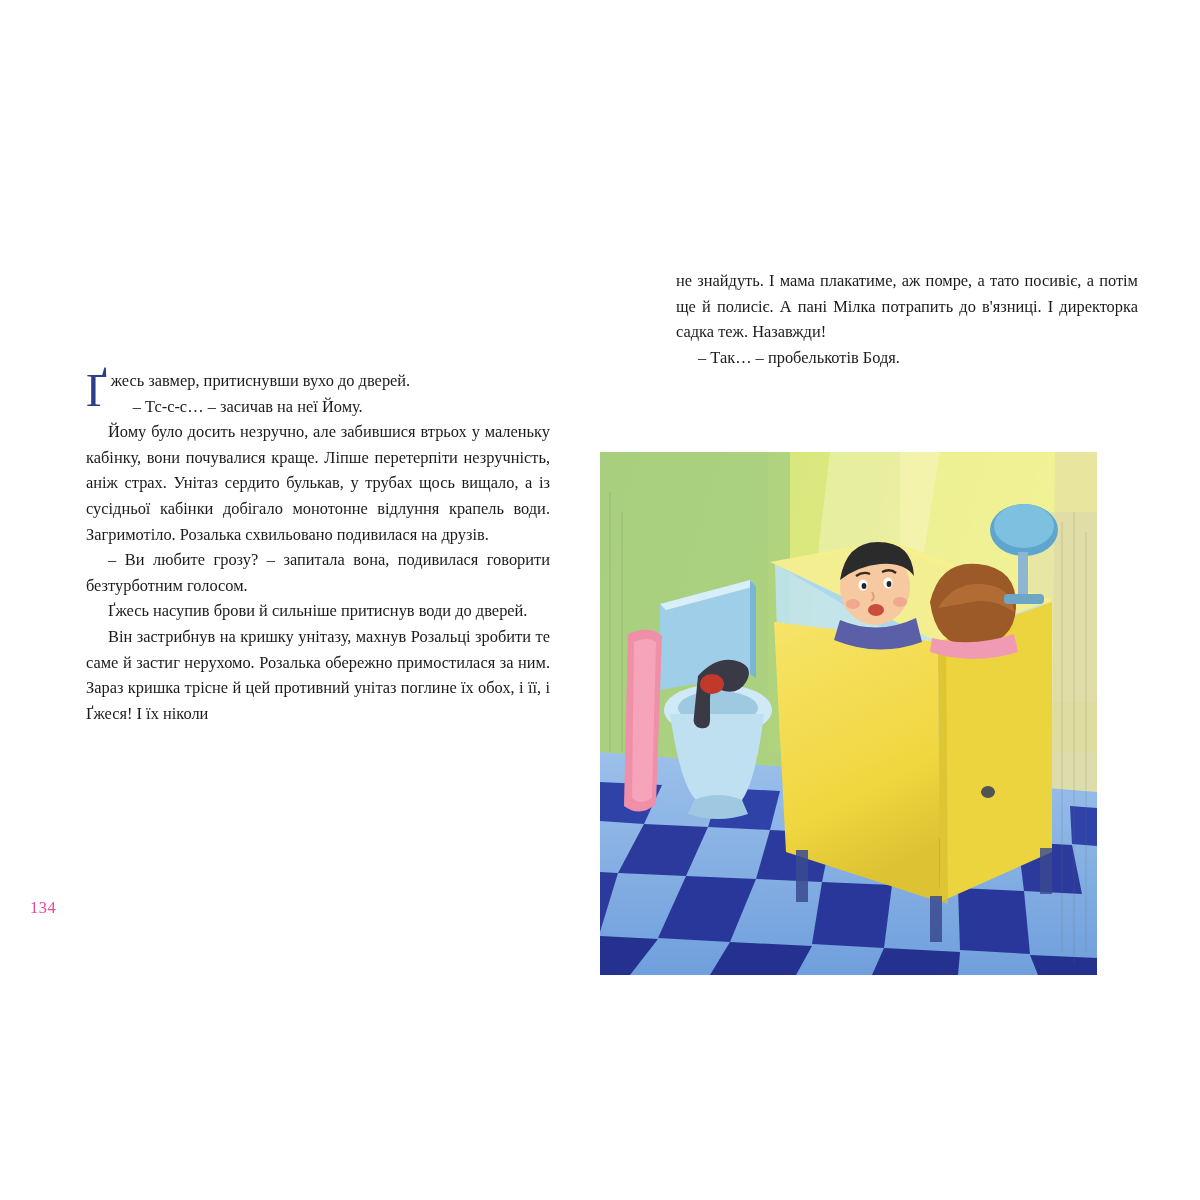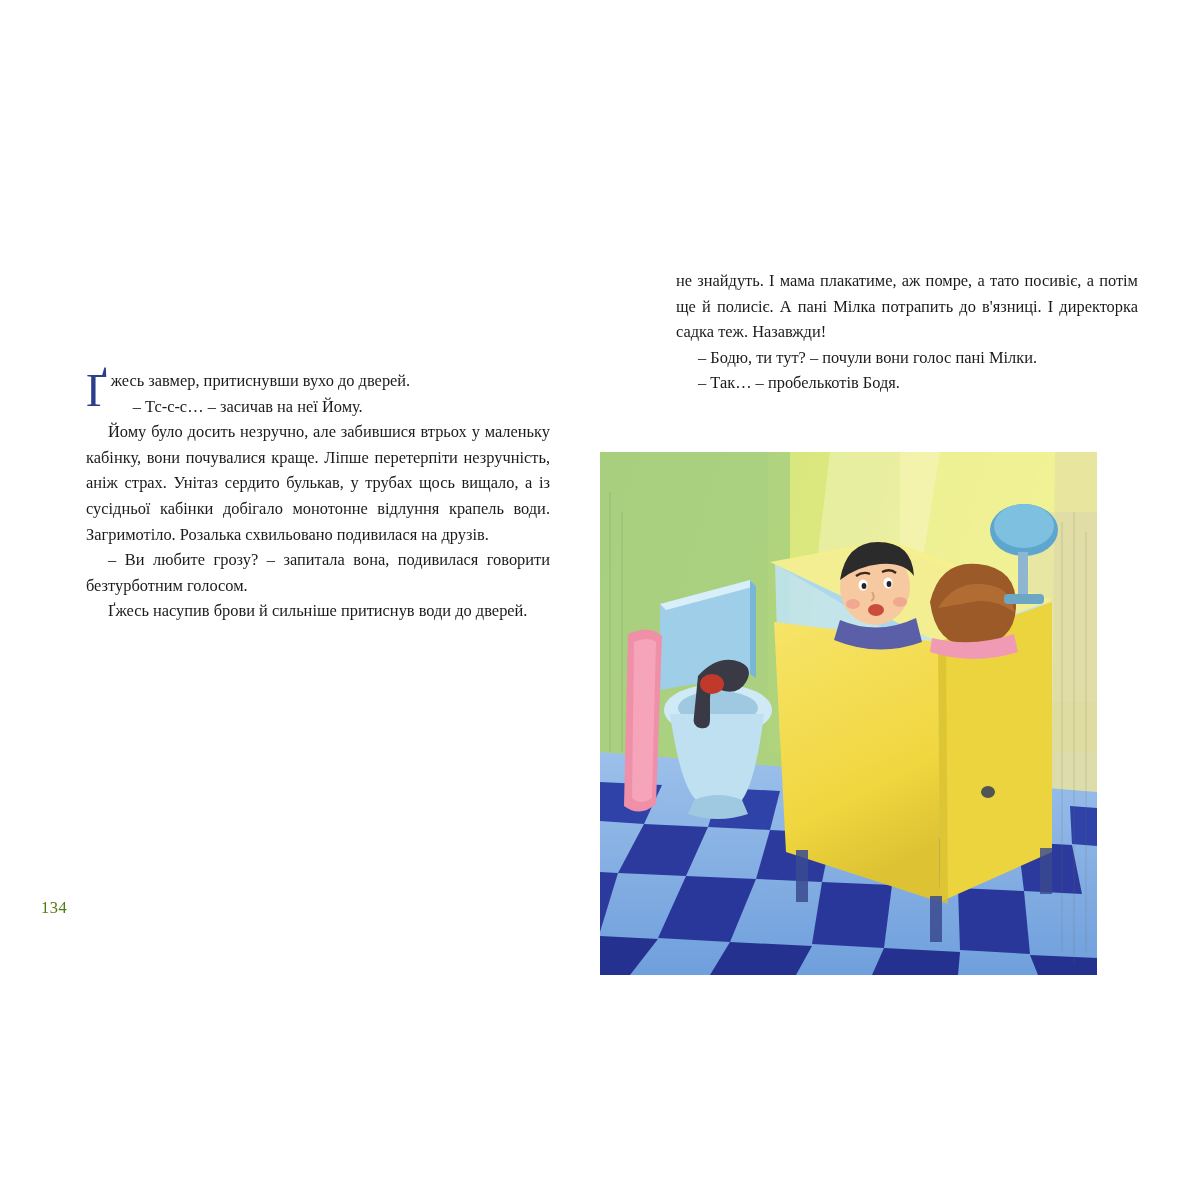--- a/index.html
+++ b/index.html
@@ -54,23 +54,22 @@
     line-height: 38px;
     color: #2b3f8c;
     padding: 2px 4px 0 0;
     margin-top: 2px;
   }
   .page-num-left {
     position: absolute;
     left: 30px;
     top: 898px;
     font-size: 16.4px;
-    color: #4d7c0f;
+    color: #ec4899;
     letter-spacing: 0.5px;
-    margin-left: 11px;
   }
 
   
   .page-right {
     position: absolute;
     left: 600px;
     top: 0;
     width: 600px;
     height: 1146px;
   }
@@ -110,28 +109,28 @@
   <div class="page-left">
 
     <div class="page-num-left">134</div>
 
     <div class="left-text-col">
       <p class="first"><span class="dropcap">Ґ</span><span>жесь завмер, притиснувши вухо до дверей.</span></p>
       <p>– Тс-с-с… – засичав на неї Йому.</p>
       <p>Йому було досить незручно, але забившися втрьох у маленьку кабінку, вони почувалися краще. Ліпше перетерпіти незручність, аніж страх. Унітаз сердито булькав, у трубах щось вищало, а із сусідньої кабінки добігало монотонне відлуння крапель води. Загримотіло. Розалька схвильовано подивилася на друзів.</p>
       <p>– Ви любите грозу? – запитала вона, подивилася говорити безтурботним голосом.</p>
       <p>Ґжесь насупив брови й сильніше притиснув води до дверей.</p>
+      <p>Він застрибнув на кришку унітазу, махнув Розальці зробити те саме й застиг нерухомо. Розалька обережно примостилася за ним. Зараз кришка трісне й цей противний унітаз поглине їх обох, і її, і Ґжеся! І їх ніколи</p>
     </div>
   </div>
 
   <div class="page-right">
 
     <div class="right-text-col">
       <p>не знайдуть. І мама плакатиме, аж помре, а тато посивіє, а потім ще й полисіє. А пані Мілка потрапить до в'язниці. І директорка садка теж. Назавжди!</p>
-      <p class="indent">– Бодю, ти тут? – почули вони голос пані Мілки.</p>
       <p class="indent">– Так… – пробелькотів Бодя.</p>
     </div>
 
     <div class="illustration">
       <svg class="illu-svg" width="497" height="523" viewBox="0 0 497 523" xmlns="http://www.w3.org/2000/svg">
         <defs>
           <clipPath id="frameClip">
             <rect x="0" y="0" width="497" height="523"></rect>
           </clipPath>
           <linearGradient id="wallG" x1="0" y1="0" x2="1" y2="0.3">

